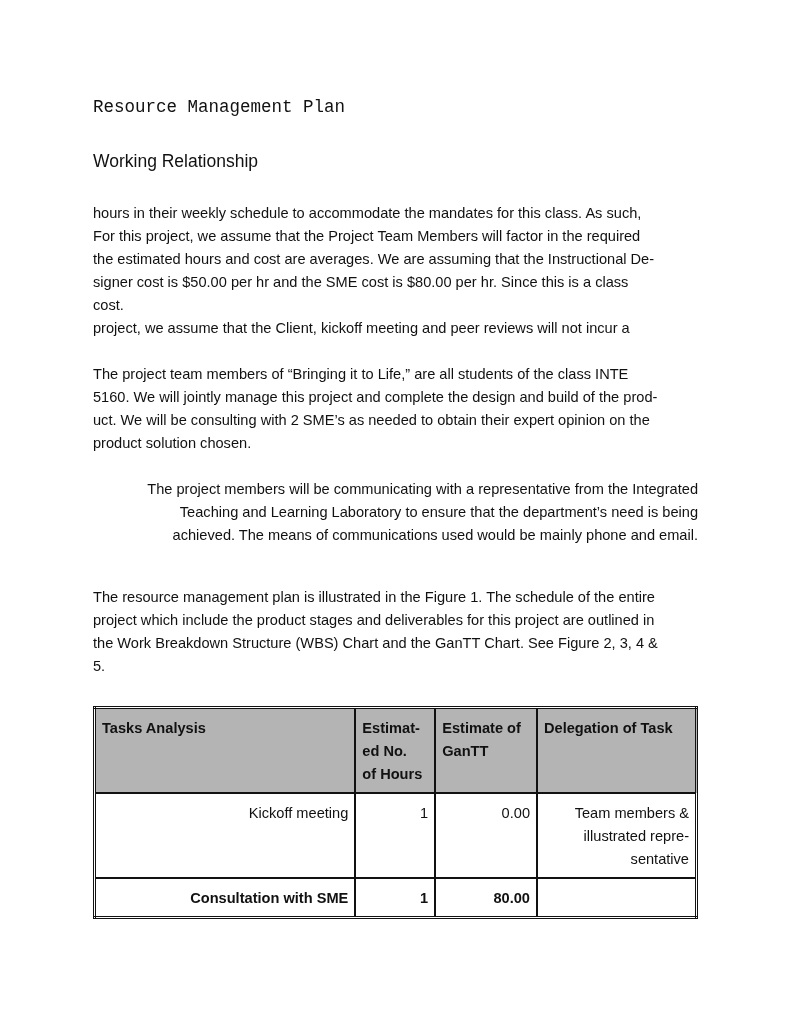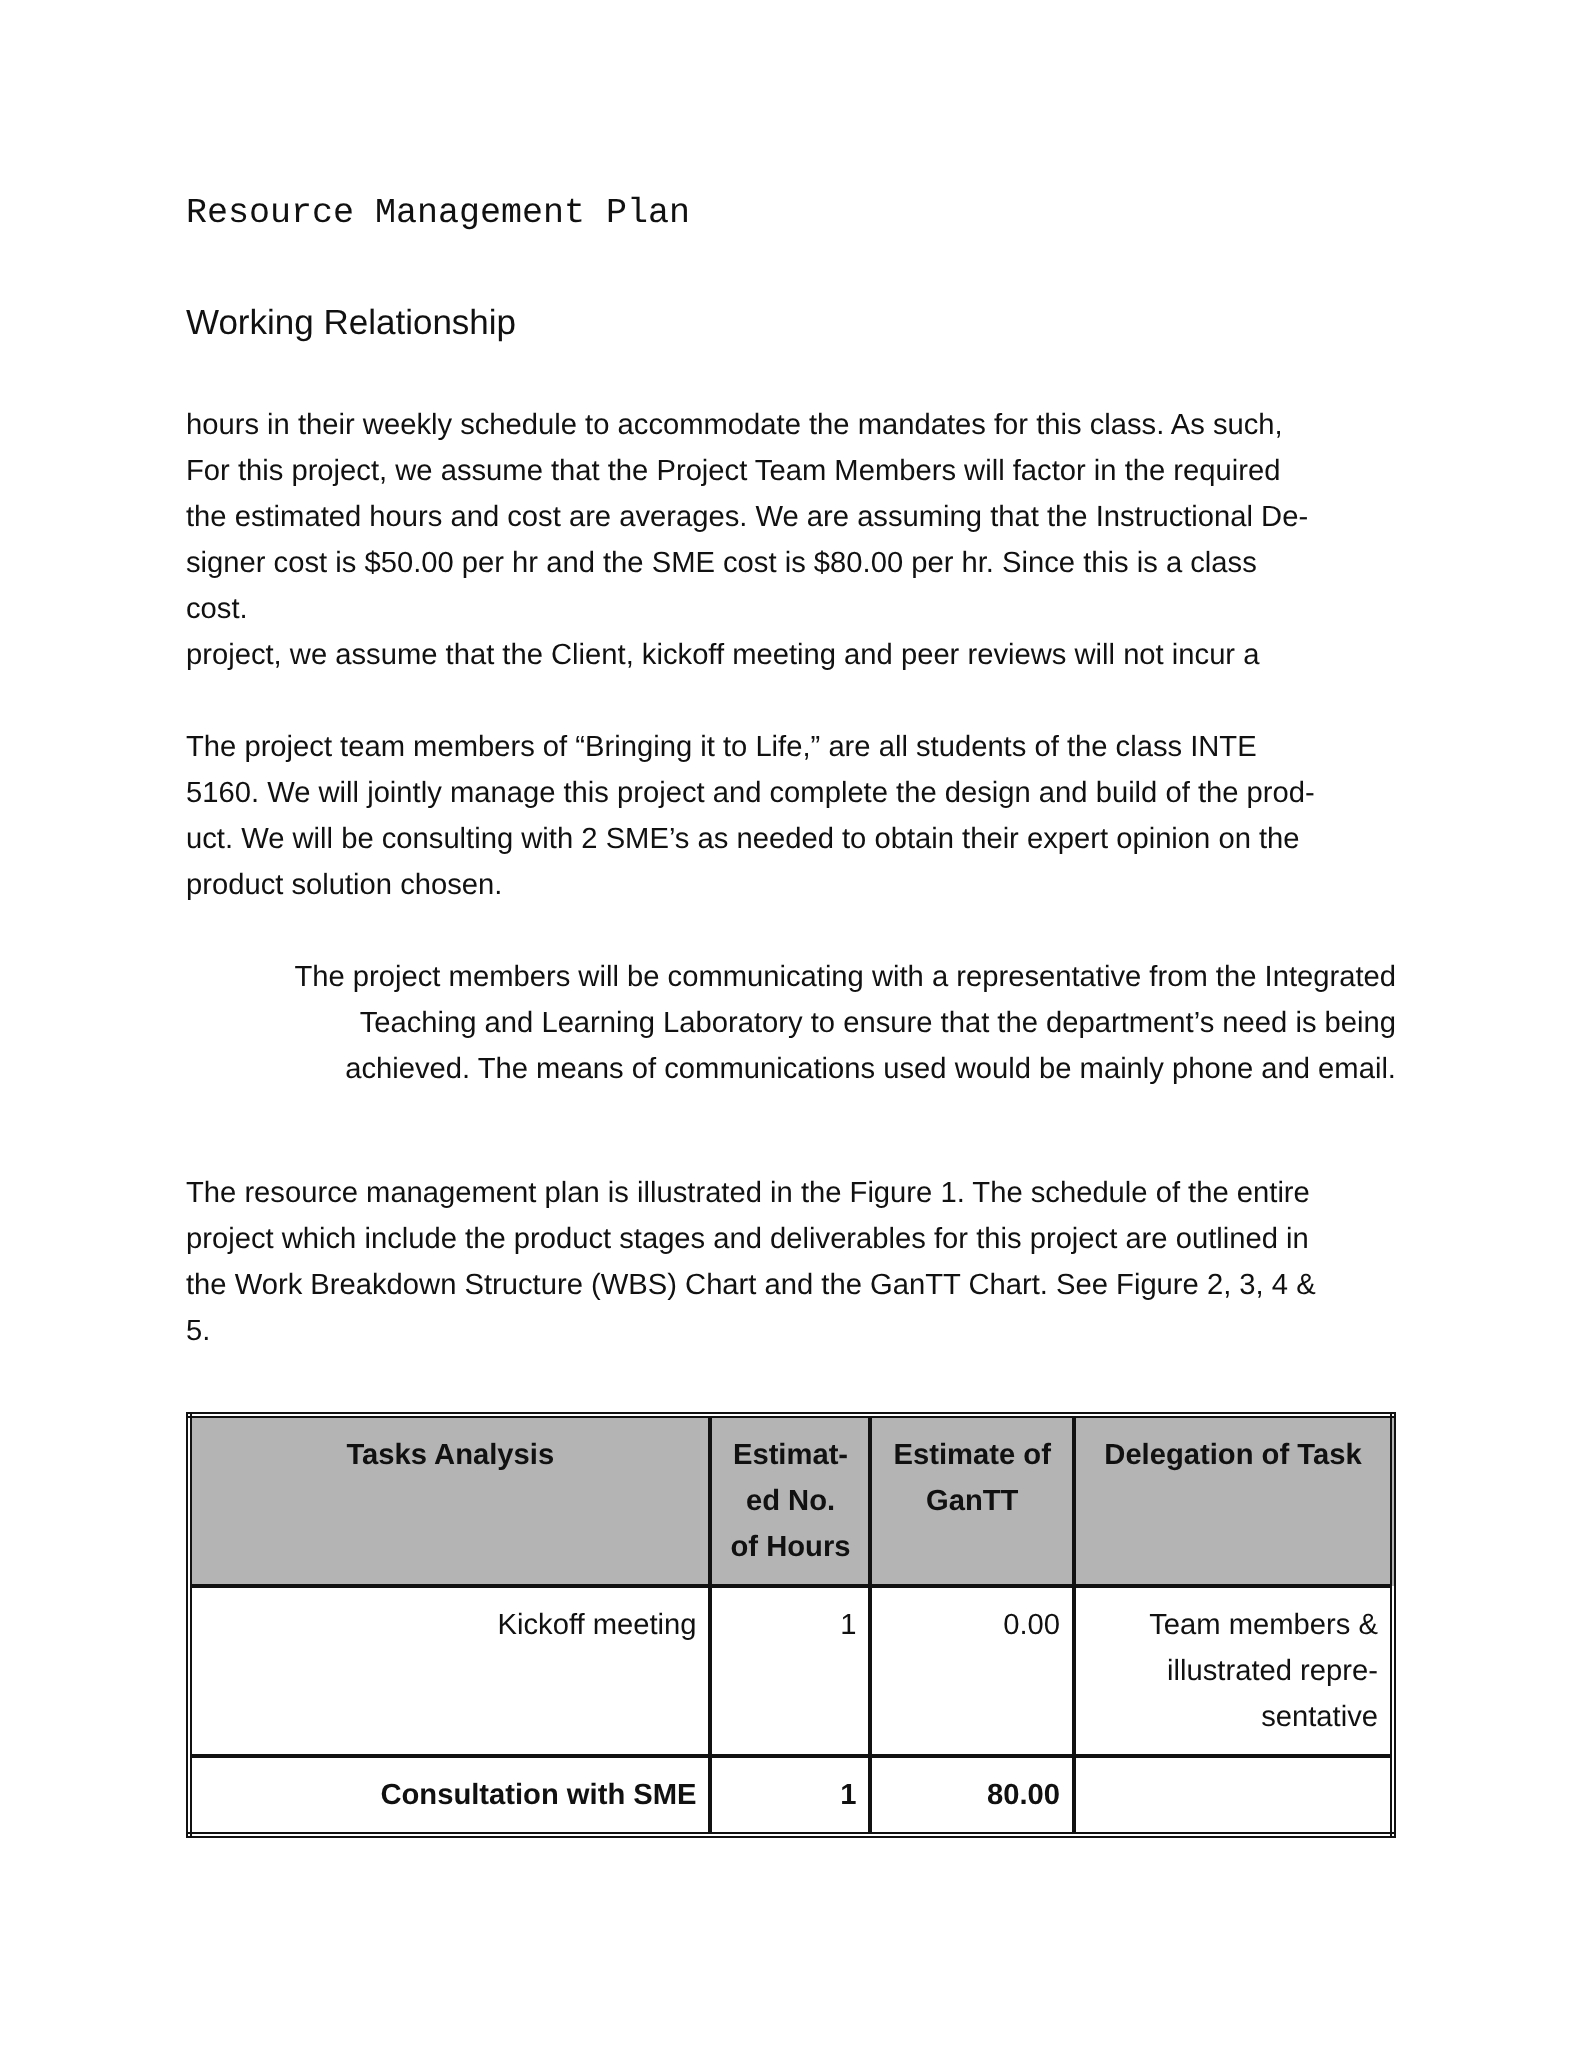--- a/index.html
+++ b/index.html
@@ -11,21 +11,21 @@
   .para { position:absolute; left:0; width:605px; font-size:14.6px; line-height:23px; margin:0; }
   .para span.line { display:block; white-space:nowrap; }
   #p1 { top:202px; }
   #p2 { top:363px; }
   #p3 { top:478px;text-align:right; }
   #p4 { top:570px;margin-top:16px; }
   table.tasks { position:absolute; top:706px; left:0; border-collapse:collapse;
                 border:3px double #111; font-size:14.6px; width:605px; }
   table.tasks td, table.tasks th { border:2px solid #111; vertical-align:top;
                 padding:8px 6px 6px 6px; line-height:23px; }
-  table.tasks th { background:#b4b4b4; font-weight:bold; text-align:center; }
+  table.tasks th { background:#b4b4b4; font-weight:bold; text-align:left; }
   table.tasks tr.head { height:85px; }
   table.tasks tr.r1 { height:84px; }
   table.tasks tr.r2 { height:36px;font-weight:bold; }
   table.tasks td { text-align:right; }
   col.c1 { width:262px; } col.c2 { width:80px; } col.c3 { width:102px; } col.c4 { width:160px; }
 </style>
 </head>
 <body>
 
 <div class="page">

